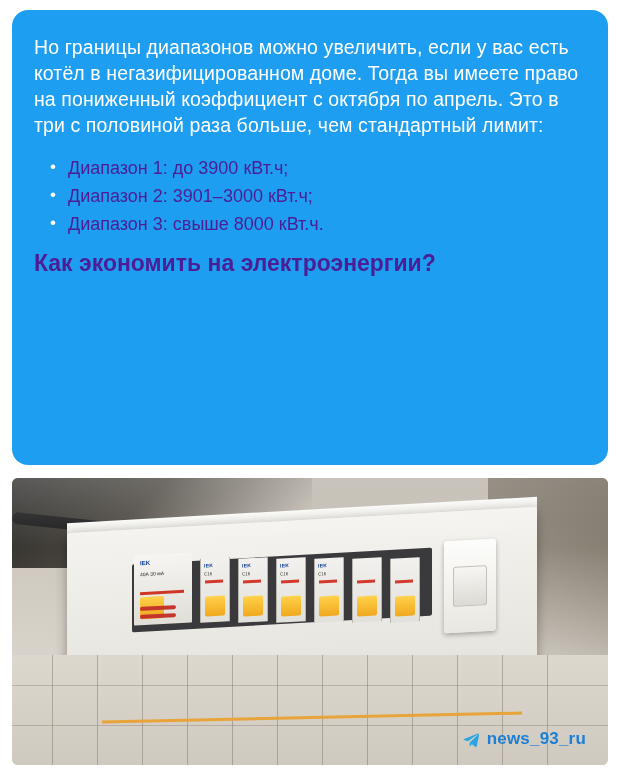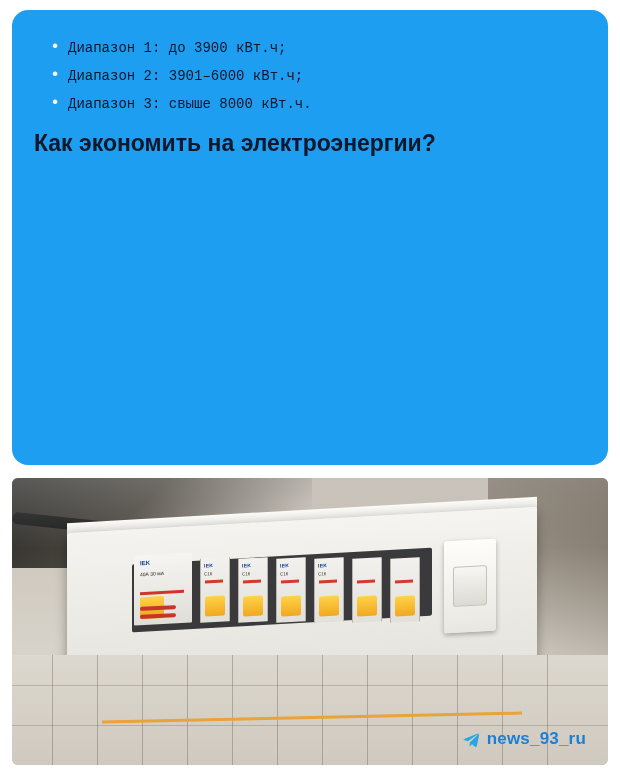--- a/index.html
+++ b/index.html
@@ -39,42 +39,41 @@
     letter-spacing: 0.1px;
   }
   .para.intro { margin-bottom: 16px; }
 
   ul.range-list {
     list-style: none;
     margin: 0 0 10px 0;
     padding: 0 0 0 14px;
   }
   ul.range-list li {
-    font-size: 14px;
+    font-size: 18px;
     line-height: 28px;
-    color: #0f172a;
+    color: #4c1d95;
     position: relative;
     padding-left: 20px;
-    font-family: Liberation Mono, monospace;
   }
   ul.range-list li::before {
     content: "•";
     position: absolute;
     left: 2px;
     top: -1px;
     font-size: 17px;
     color: #ffffff;
   }
 
   h2.heading {
     font-size: 23px;
     line-height: 30px;
     font-weight: bold;
     margin: 8px 0 10px 0;
-    color: #0f172a;
+    color: #4c1d95;
   }
 
   
   .photo {
     position: absolute;
     left: 12px;
     top: 478px;
     width: 596px;
     height: 287px;
     border-radius: 6px;
@@ -272,24 +271,25 @@
     color: #1c7fd6;
     letter-spacing: 0.2px;
   }
 </style>
 </head>
 <body>
 
 <div id="page">
 
   <div class="card">
+    <p class="para intro">Но границы диапазонов можно увеличить, если у вас есть котёл в негазифицированном доме. Тогда вы имеете право на пониженный коэффициент с октября по апрель. Это в три с половиной раза больше, чем стандартный лимит:</p>
 
     <ul class="range-list">
       <li>Диапазон 1: до 3900 кВт.ч;</li>
-      <li>Диапазон 2: 3901–6000 кВт.ч;</li>
+      <li>Диапазон 2: 3901–3000 кВт.ч;</li>
       <li>Диапазон 3: свыше 8000 кВт.ч.</li>
     </ul>
 
     <h2 class="heading">Как экономить на электроэнергии?</h2>
 
   </div>
 
   <div class="photo">
     <div class="photo-inner">
       <div class="bg-wall"></div>

